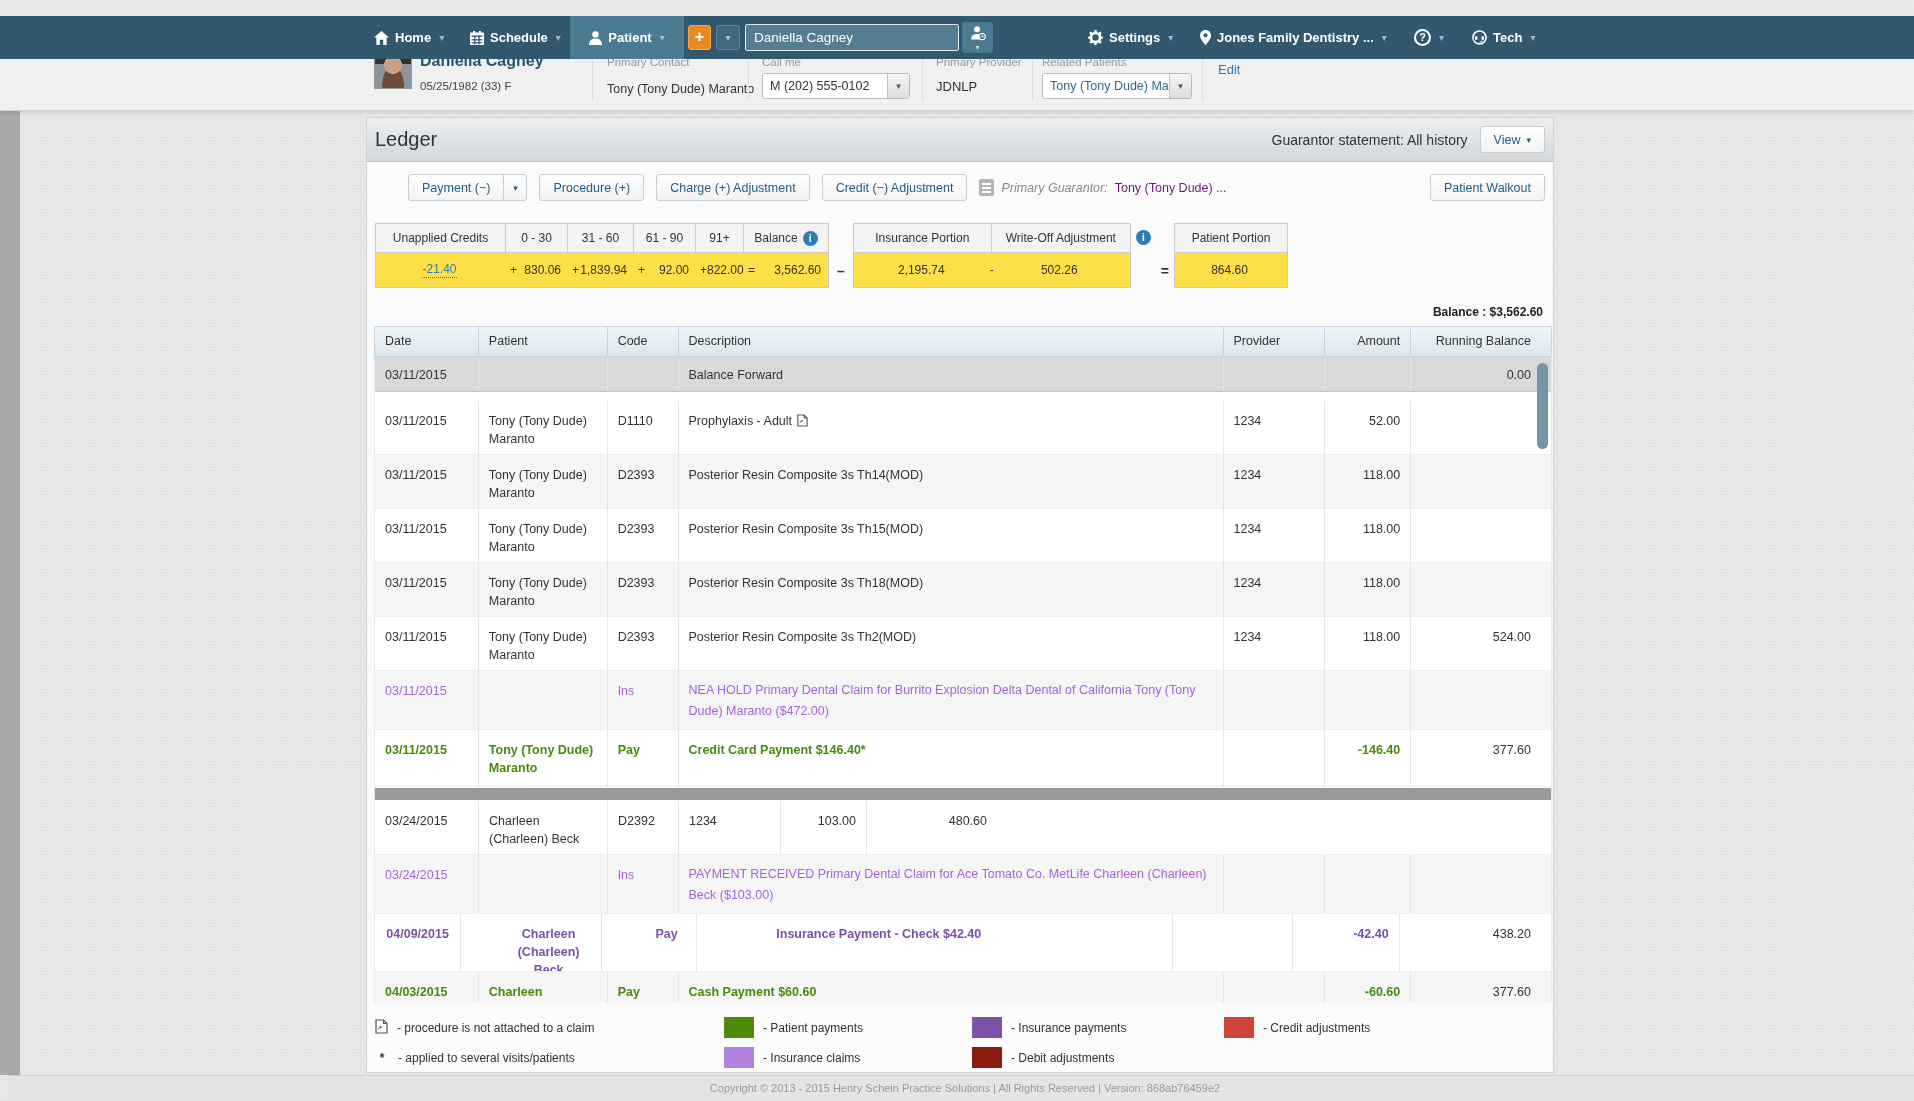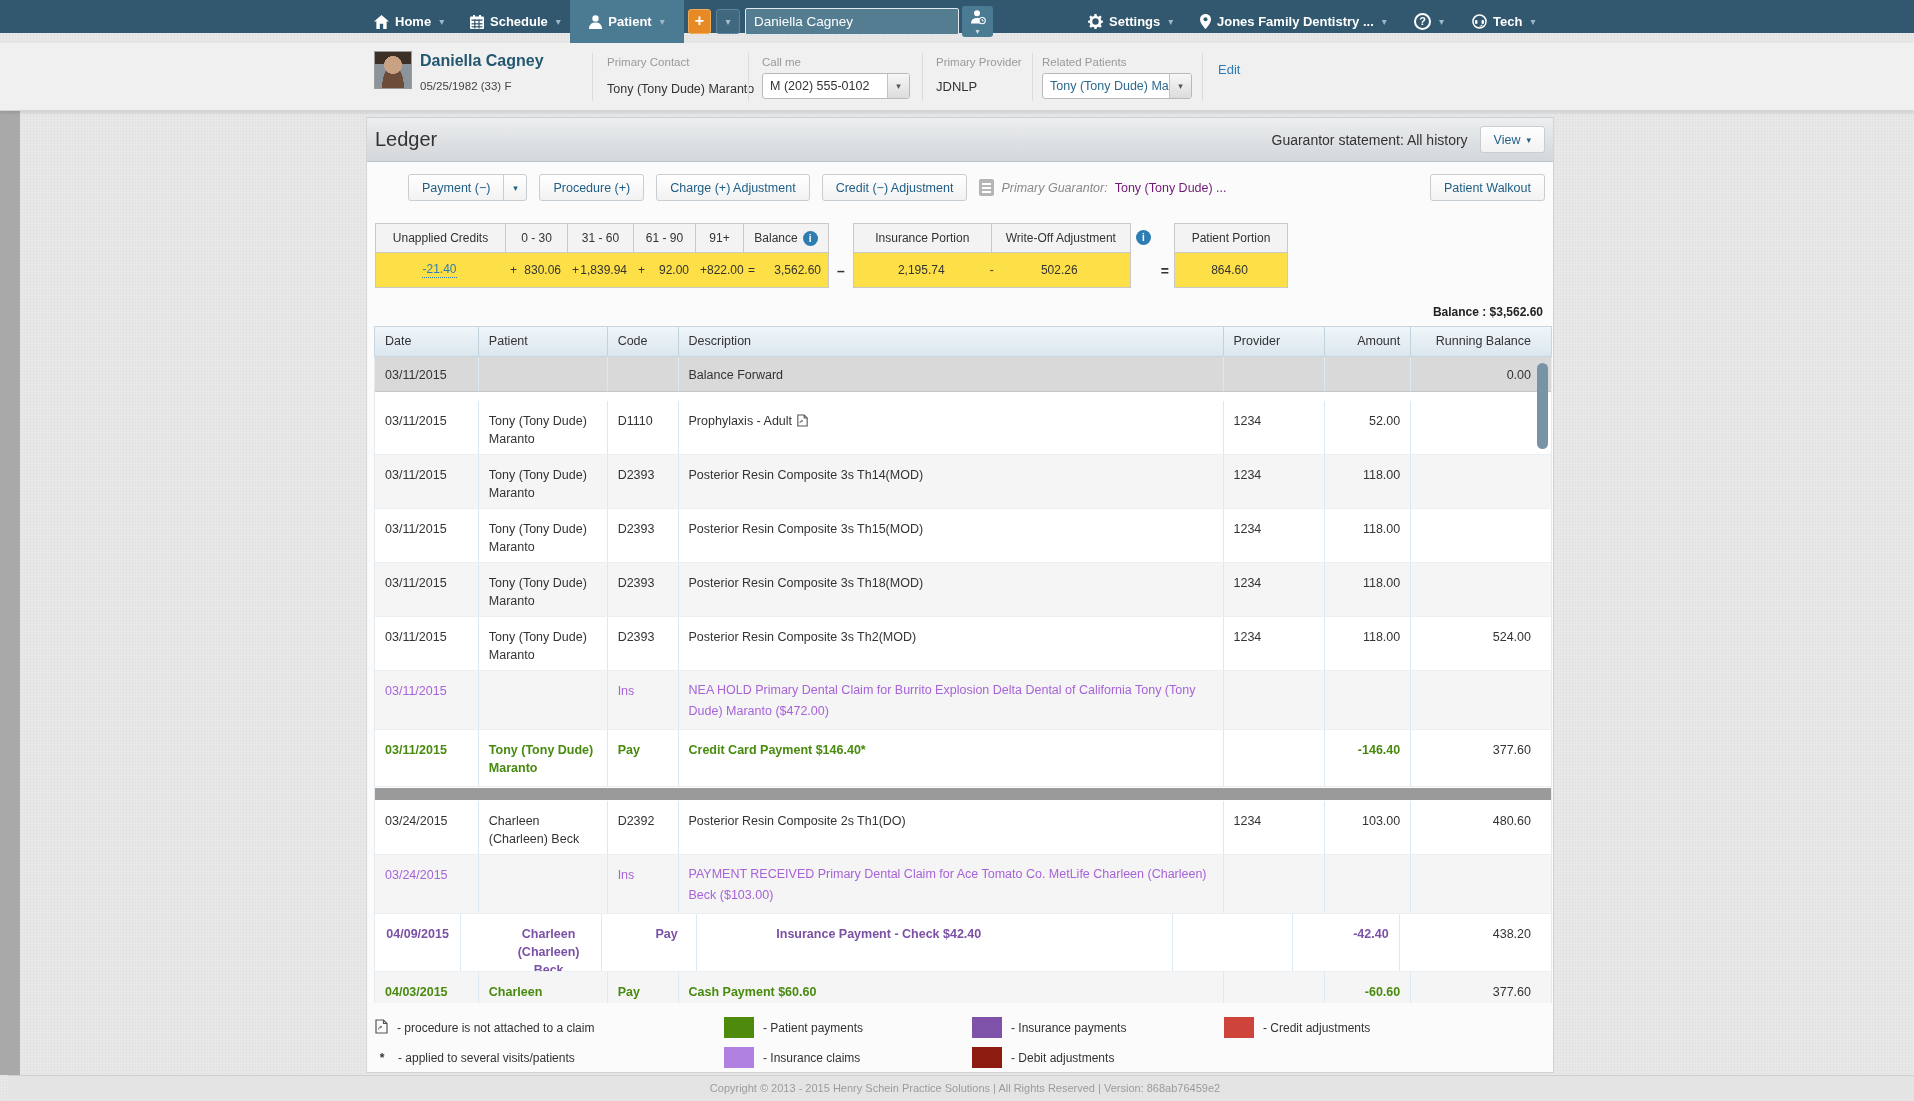--- a/index.html
+++ b/index.html
@@ -7,21 +7,21 @@
   html,body { width:1914px; height:1101px; overflow:hidden; }
   body {
     font-family:"Liberation Sans","DejaVu Sans",sans-serif;
     background:#e9e9e9;
     background-image:
       repeating-linear-gradient(0deg, rgba(0,0,0,.02) 0 1px, transparent 1px 3px),
       repeating-linear-gradient(90deg, rgba(0,0,0,.02) 0 1px, transparent 1px 3px);
     position:relative; color:#333;
   }
   
-  .nav { position:absolute; top:0; left:0; width:1914px; height:33px; background:#31586e; z-index:30; }
+  .nav { position:absolute; top:16px; left:0; width:1914px; height:43px; background:#31586e; z-index:30; }
   .nav-item { position:absolute; top:0; height:43px; display:flex; align-items:center; gap:6px;
               color:#fff; font-size:13px; font-weight:bold; cursor:pointer; padding:0 8px; }
   .nav-item .caret { color:#9db8c6; font-size:10px; margin-left:2px; }
   .nav-item svg { display:block; }
   .nav-patient { background:#4b7a93; }
   .nav-add { position:absolute; left:688px; top:9px; width:23px; height:25px; background:#e78a25;
              border:1px solid #f3ab55; border-radius:3px; color:#fff; font-size:16px; font-weight:bold;
              text-align:center; line-height:22px; cursor:pointer; }
   .nav-caret-btn { position:absolute; left:716px; top:9px; width:24px; height:25px; background:#406980;
              border:1px solid #5d8499; border-radius:3px; color:#a9c0cd; font-size:10px; text-align:center;
@@ -449,21 +449,20 @@
           <div class="cell c-desc">Credit Card Payment $146.40*</div>
           <div class="cell c-provider"></div>
           <div class="cell c-amount">-146.40</div>
           <div class="cell c-rb">377.60</div>
         </div>
         <div class="row-divider"></div>
         <div class="lrow procedure">
           <div class="cell c-date">03/24/2015</div>
           <div class="cell c-patient">Charleen (Charleen) Beck</div>
           <div class="cell c-code">D2392</div>
-          <div class="cell c-desc">Posterior Resin Composite 2s Th1(DO)</div>
           <div class="cell c-provider">1234</div>
           <div class="cell c-amount">103.00</div>
           <div class="cell c-rb">480.60</div>
         </div>
         <div class="lrow claim alt">
           <div class="cell c-date">03/24/2015</div>
           <div class="cell c-patient"></div>
           <div class="cell c-code">Ins</div>
           <div class="cell c-desc">PAYMENT RECEIVED Primary Dental Claim for Ace Tomato Co. MetLife Charleen (Charleen) Beck ($103.00)</div>
           <div class="cell c-provider"></div>

